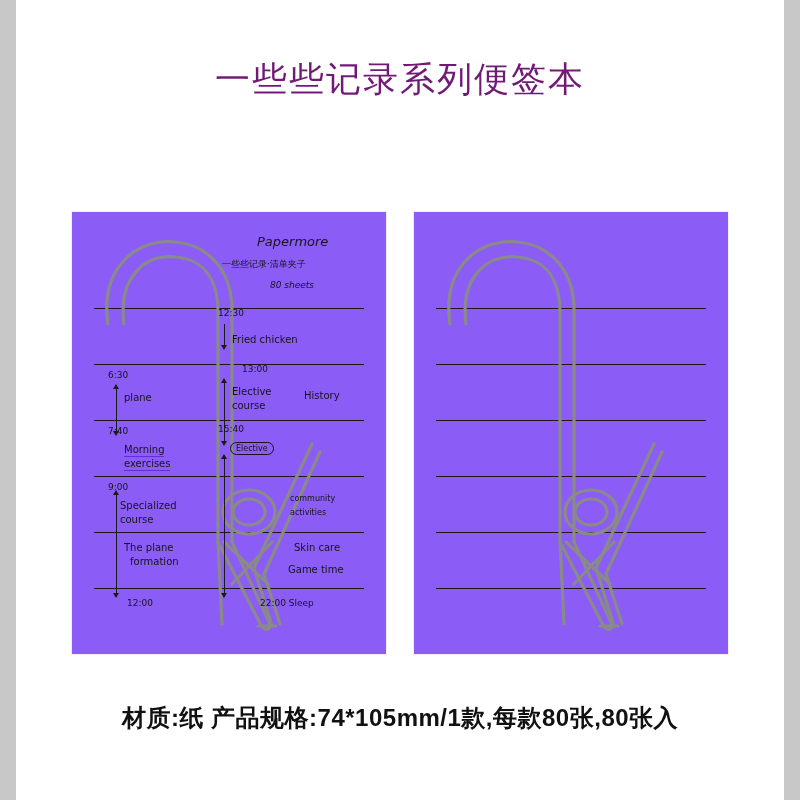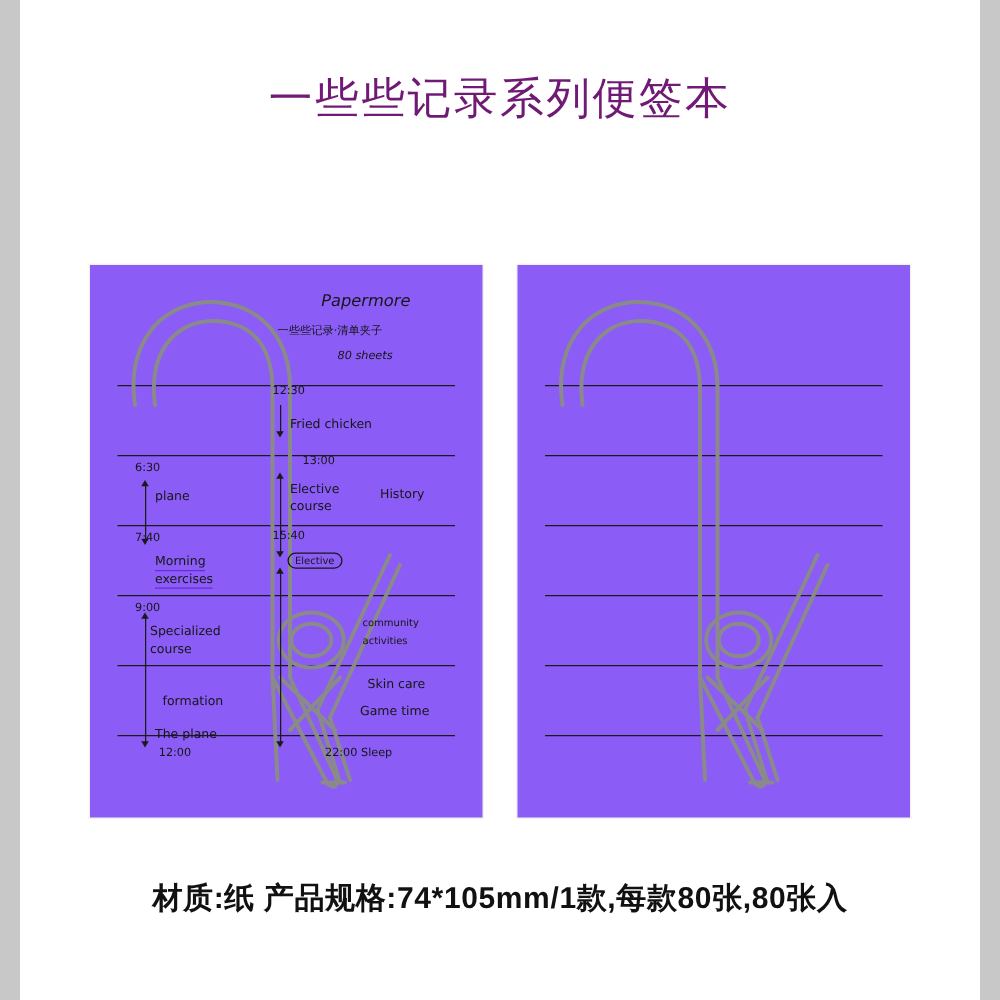--- a/index.html
+++ b/index.html
@@ -202,21 +202,21 @@
       <div class="hw small" style="left:146px; top:212px;">15:40</div>
       <div class="hw tiny boxed" style="left:158px; top:230px;">Elective</div>
 
       <div class="hw small" style="left:36px; top:270px;">9:00</div>
       <div class="hw" style="left:48px; top:288px;">Specialized</div>
       <div class="hw" style="left:48px; top:302px;">course</div>
 
       <div class="hw tiny" style="left:218px; top:282px;">community</div>
       <div class="hw tiny" style="left:218px; top:296px;">activities</div>
 
-      <div class="hw" style="left:52px; top:330px;margin-top:40px;">The plane</div>
+      <div class="hw" style="left:52px; top:330px;">The plane</div>
       <div class="hw" style="left:58px; top:344px;">formation</div>
 
       <div class="hw" style="left:222px; top:330px;">Skin care</div>
       <div class="hw" style="left:216px; top:352px;">Game time</div>
 
       <div class="hw small" style="left:34px; top:386px;margin-left:21px;">12:00</div>
       <div class="hw small" style="left:188px; top:386px;">22:00 Sleep</div>
 
       <div class="vline arrow-up arrow-down" style="left:44px; top:282px; height:100px;"></div>
       <div class="vline arrow-up arrow-down" style="left:152px; top:246px; height:136px;"></div>

